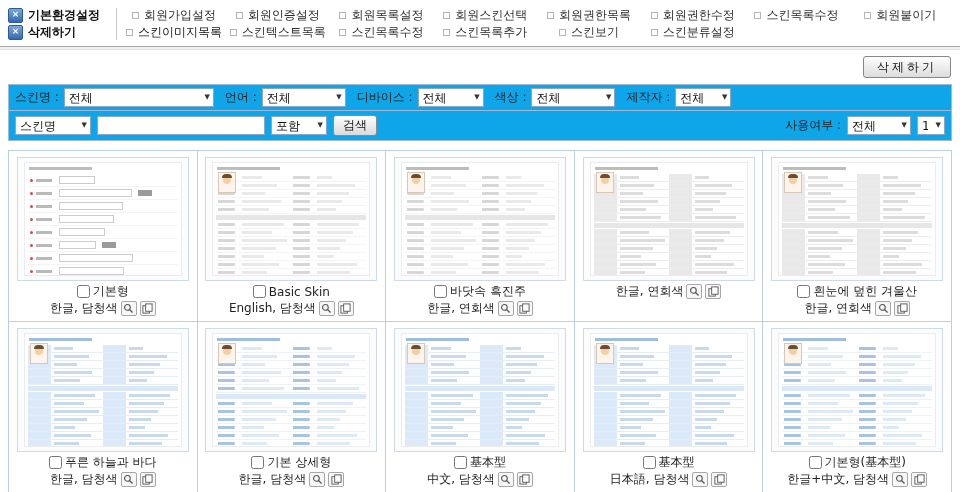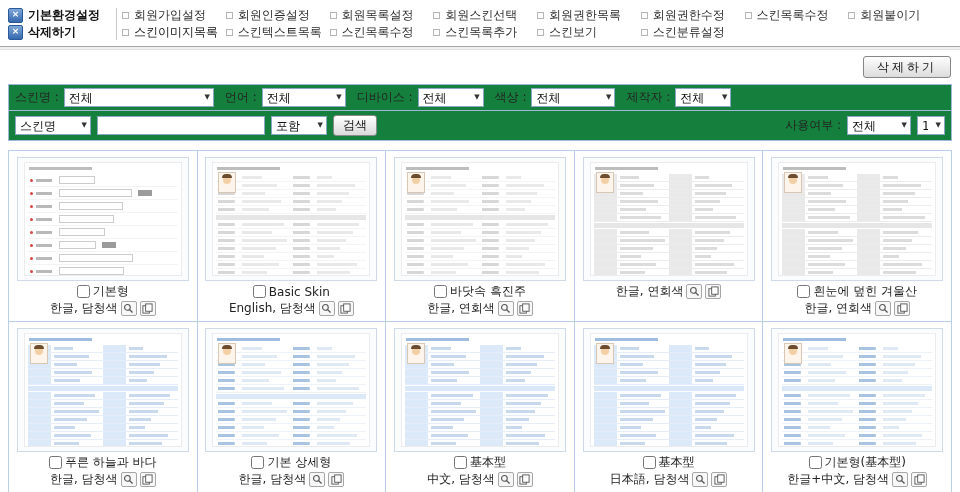--- a/index.html
+++ b/index.html
@@ -12,31 +12,31 @@
   .nav{display:flex;padding:7px 8px 2px 8px;}
   .nav-left{width:106px;flex:none;}
   .nav-left .nitem{height:17px;display:flex;align-items:center;font-weight:bold;color:#111;cursor:pointer;}
   .blue-ico{width:13px;height:13px;flex:none;border:1px solid #2a5a9c;border-radius:2px;
     background:linear-gradient(#7fa8d9,#3568ae);color:#fff;font-size:9px;line-height:11px;
     text-align:center;margin-right:5px;}
   .blue-ico::before{content:"×";}
   .nav-sep{border-left:1px solid #c9c9c9;margin:1px 5px 1px 2px;}
   .nav-cols{flex:1;display:grid;grid-template-columns:repeat(8,1fr);}
   .ncol{display:flex;flex-direction:column;}
-  .ncol .nitem{height:17px;display:flex;align-items:center;color:#2b2b2b;cursor:pointer;white-space:nowrap;}
+  .ncol .nitem{height:17px;display:flex;align-items:center;color:#2b2b2b;cursor:pointer;white-space:nowrap;justify-content:center;}
   .ncol .nitem.bold{font-weight:normal;color:#111;}
   .sq-ico{width:5px;height:5px;flex:none;border:1px solid #b5b5b5;background:#fdfdfd;margin-right:5px;}
   .nav-rule{height:2px;margin-top:3px;border-top:1px solid #a6a6a6;border-bottom:1px solid #e2e2e2;background:#f0f0f0;}
   
   .toolbar{height:34px;position:relative;}
   .del-btn{position:absolute;right:9px;top:6px;height:22px;padding:0 13px;
     font-family:inherit;font-size:12px;letter-spacing:3px;color:#111;
     border:1px solid #868686;border-radius:3px;background:linear-gradient(#fefefe,#dcdcdc);cursor:pointer;}
   
-  .fbox{margin:0 8px;border:1px solid #9fb9d6;background:#15803d;display:flex;align-items:center;padding:3px 6px;}
+  .fbox{margin:0 8px;border:1px solid #9fb9d6;background:#0ea5e9;display:flex;align-items:center;padding:3px 6px;}
   .fbox2{margin-top:-1px;justify-content:space-between;padding:4px 6px;}
   .fitem{display:flex;align-items:center;margin-right:11px;white-space:nowrap;}
   .fitem .flabel{margin-right:5px;}
   .sel{position:relative;display:inline-block;}
   .sel select{
     appearance:none;-webkit-appearance:none;-moz-appearance:none;
     border:1px solid #89a7c4;background:#fff;font-family:inherit;font-size:12px;
     height:19px;padding:0 16px 0 4px;border-radius:0;color:#111;width:100%;box-sizing:border-box;}
   .sel::after{content:"▼";position:absolute;right:4px;top:5px;font-size:7px;color:#333;pointer-events:none;}
   .w150{width:150px}.w84{width:84px}.w66{width:66px}.w56{width:56px}.w76{width:76px}.w64{width:64px}.w52{width:28px}

